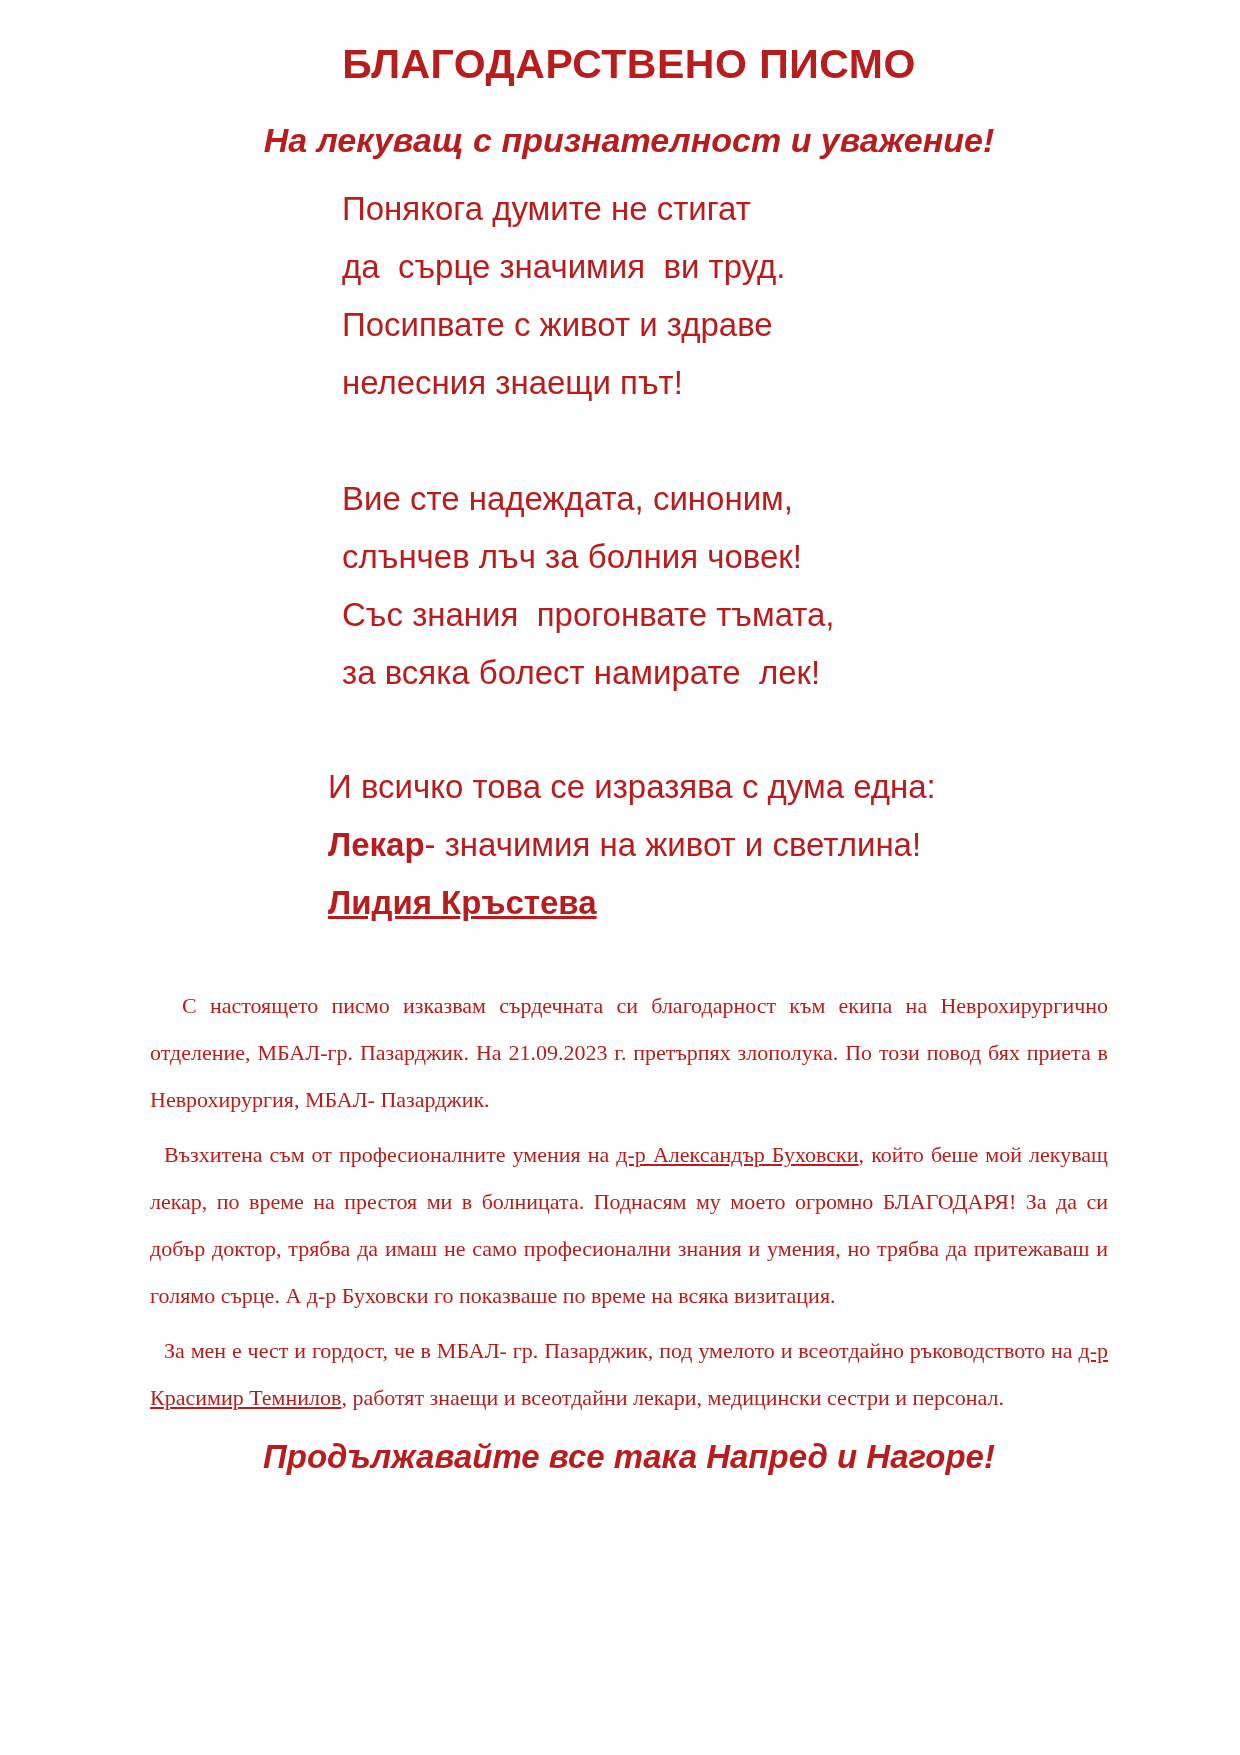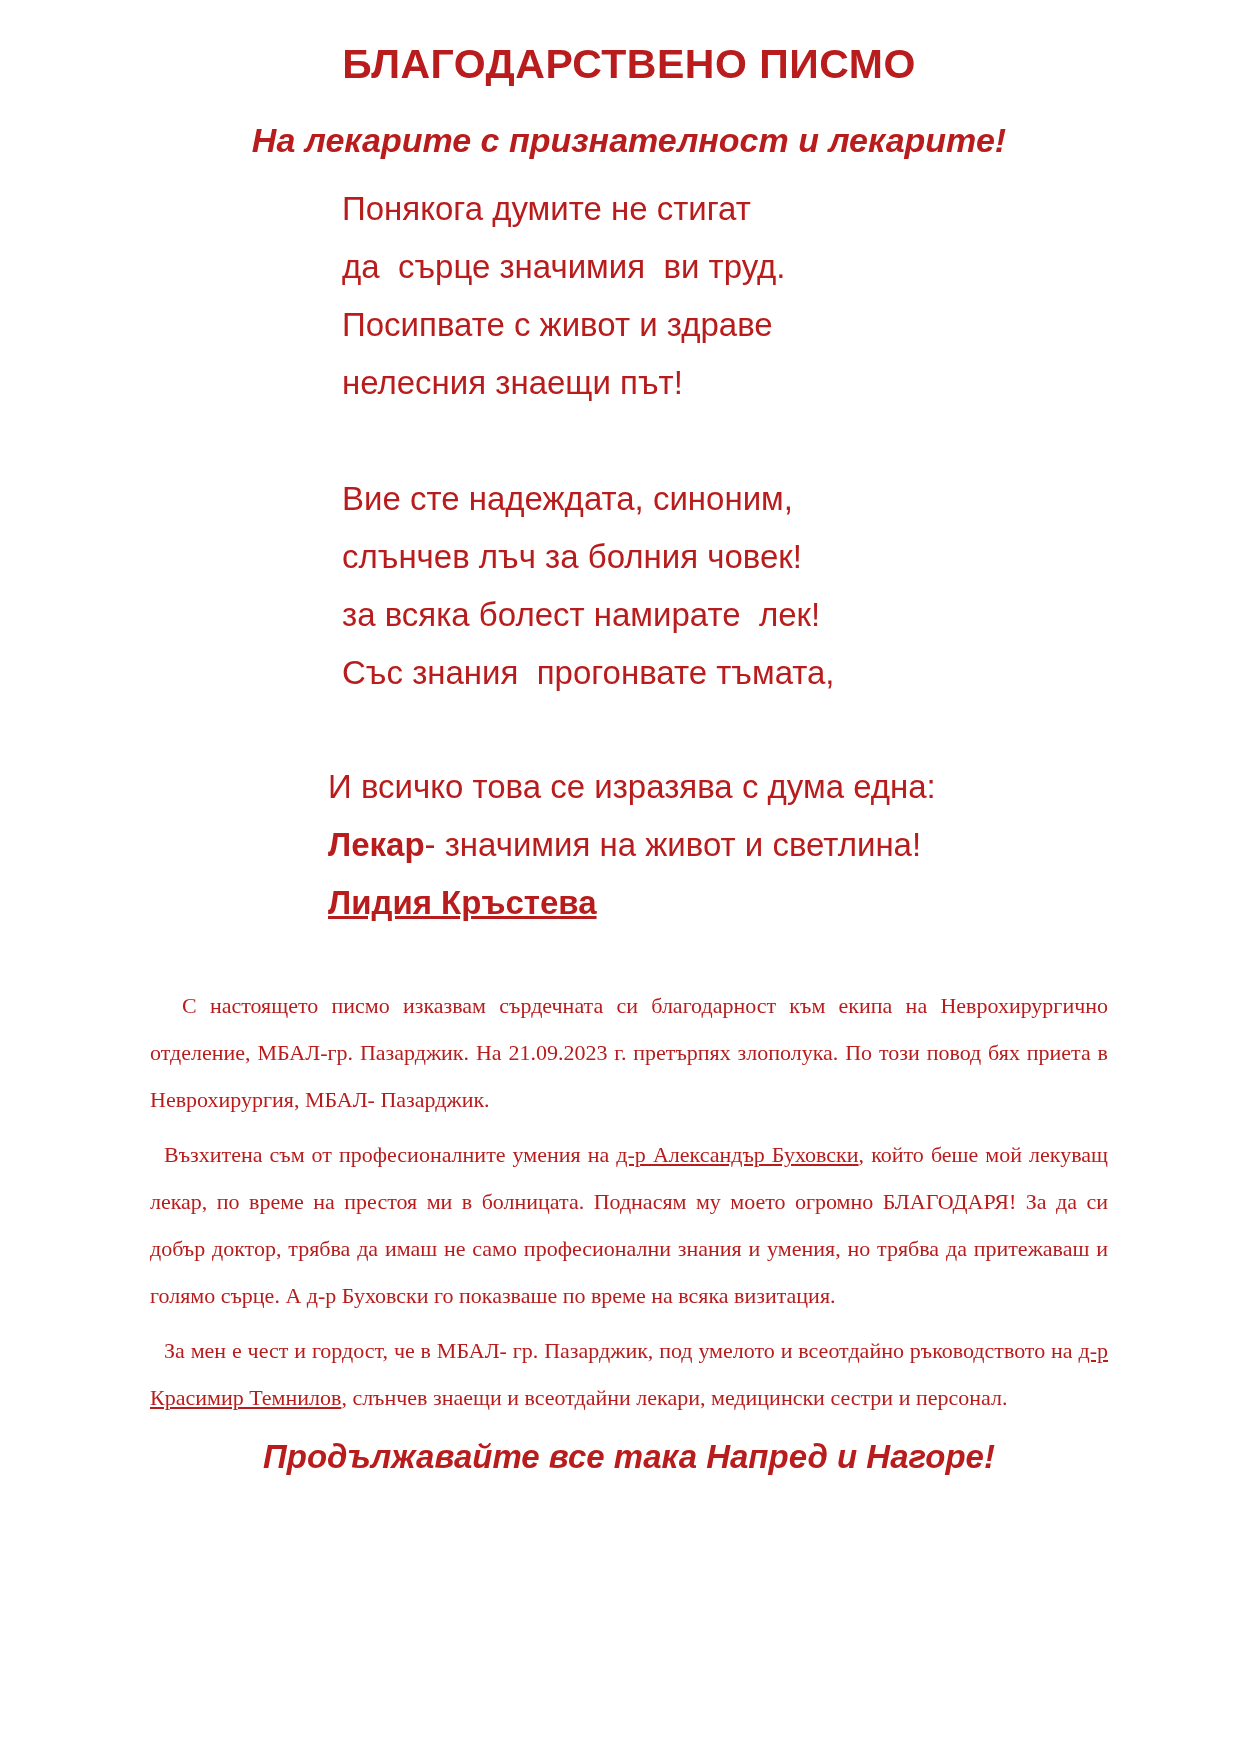--- a/index.html
+++ b/index.html
@@ -83,47 +83,47 @@
     text-align: center;
   }
 </style>
 </head>
 <body>
 
 <div class="page">
 
   <h1 class="doc-title">БЛАГОДАРСТВЕНО ПИСМО</h1>
 
-  <p class="doc-subtitle">На лекарите с признателност и лекарите!</p>
+  <p class="doc-subtitle">На лекуващ с признателност и уважение!</p>
 
   <div class="stanza">
     <p class="poem-line">Понякога думите не стигат</p>
     <p class="poem-line">да  сърце значимия  ви труд.</p>
     <p class="poem-line">Посипвате с живот и здраве</p>
     <p class="poem-line">нелесния знаещи път!</p>
   </div>
 
   <div class="stanza second">
     <p class="poem-line">Вие сте надеждата, синоним,</p>
     <p class="poem-line">слънчев лъч за болния човек!</p>
+    <p class="poem-line">Със знания  прогонвате тъмата,</p>
     <p class="poem-line">за всяка болест намирате  лек!</p>
-    <p class="poem-line">Със знания  прогонвате тъмата,</p>
   </div>
 
   <div class="finale">
     <p class="poem-line">И всичко това се изразява с дума една:</p>
     <p class="poem-line"><span class="bold-word">Лекар</span><span>- значимия на живот и светлина!</span></p>
     <p class="poet-name">Лидия Кръстева</p>
   </div>
 
   <div class="letter-body">
 
     <p class="para indent-big">С настоящето писмо изказвам сърдечната си благодарност  към екипа на Неврохирургично отделение, МБАЛ-гр. Пазарджик. На 21.09.2023 г. претърпях злополука. По този повод бях приета в Неврохирургия, МБАЛ- Пазарджик.</p>
 
     <p class="para indent-small"><span>Възхитена съм от професионалните умения на </span><span class="underlined">д-р Александър Буховски</span><span>, който беше мой лекуващ лекар, по време на престоя ми в болницата. Поднасям  му моето огромно БЛАГОДАРЯ! За да си добър доктор,  трябва да имаш не само професионални знания и умения, но трябва да притежаваш  и голямо сърце. А д-р Буховски го показваше по време на всяка визитация.</span></p>
 
-    <p class="para indent-small"><span>За мен е чест и гордост, че в МБАЛ- гр. Пазарджик, под умелото и всеотдайно   ръководството на </span><span class="underlined">д-р Красимир Темнилов</span><span>, слънчев знаещи и всеотдайни лекари, медицински сестри и персонал.</span></p>
+    <p class="para indent-small"><span>За мен е чест и гордост, че в МБАЛ- гр. Пазарджик, под умелото и всеотдайно   ръководството на </span><span class="underlined">д-р Красимир Темнилов</span><span>, работят знаещи и всеотдайни лекари, медицински сестри и персонал.</span></p>
 
     <p class="closing-line">Продължавайте все така Напред и Нагоре!</p>
 
   </div>
 
 </div>
 
 </body></html>

